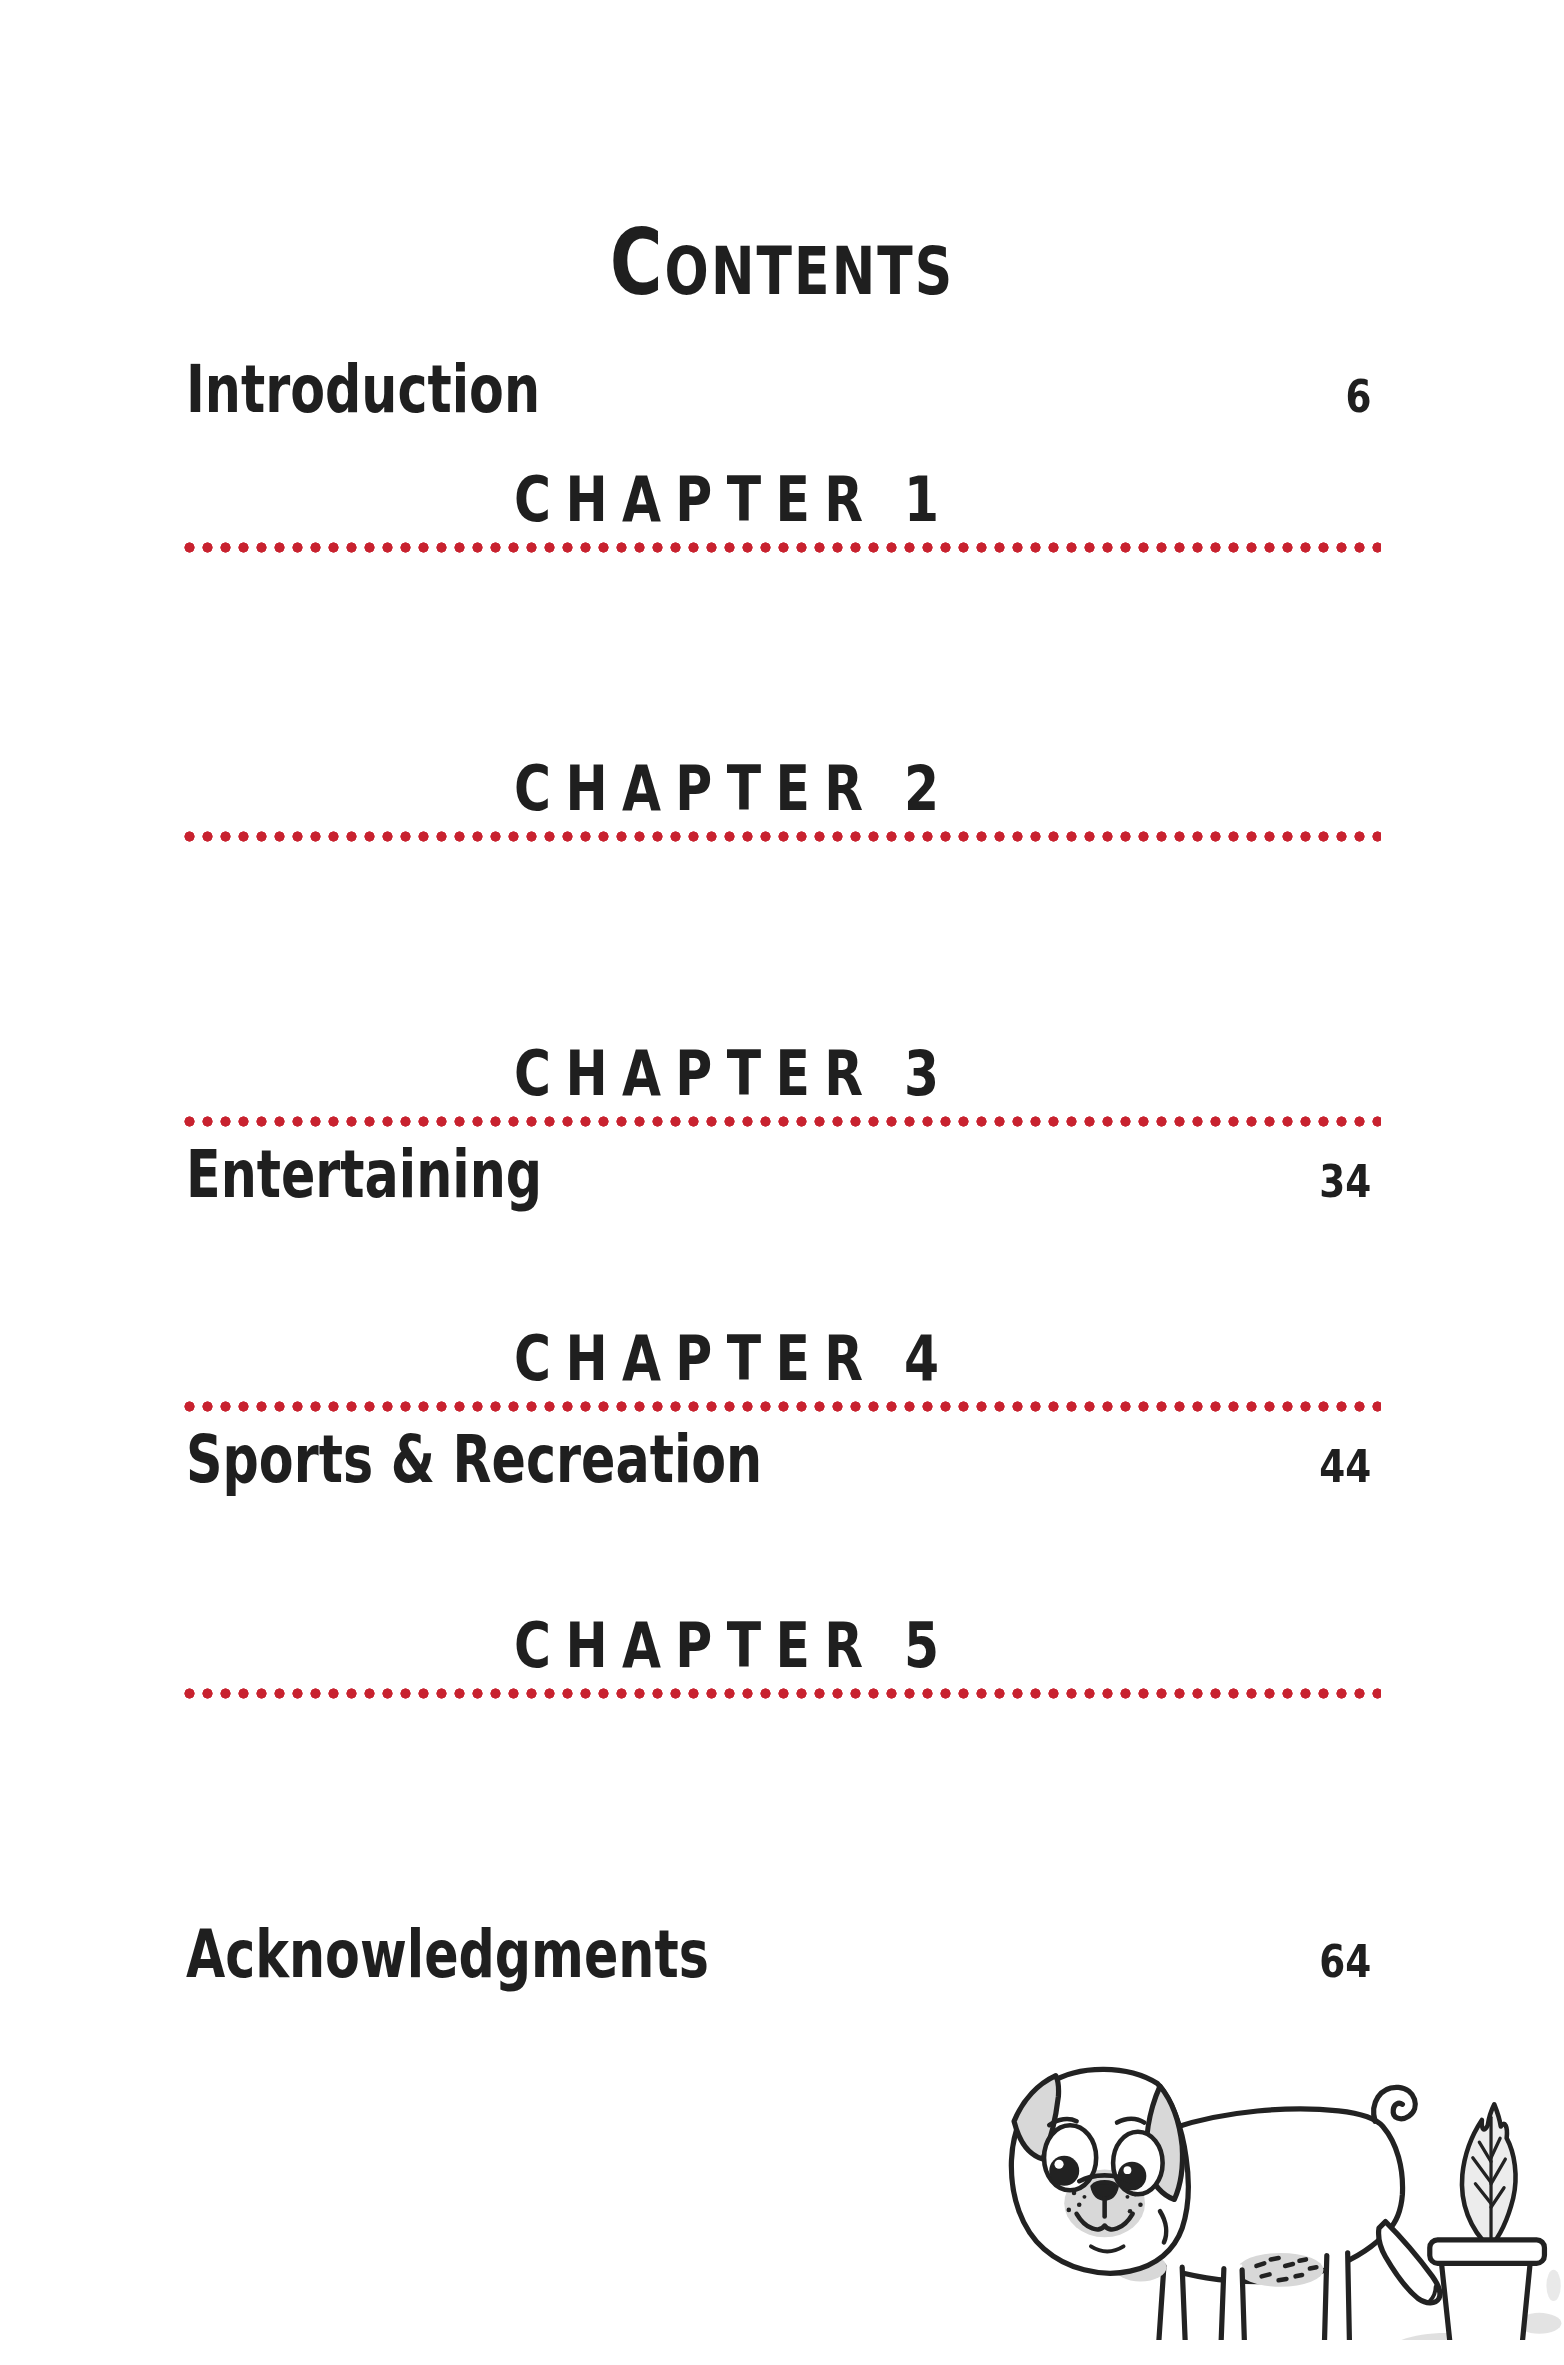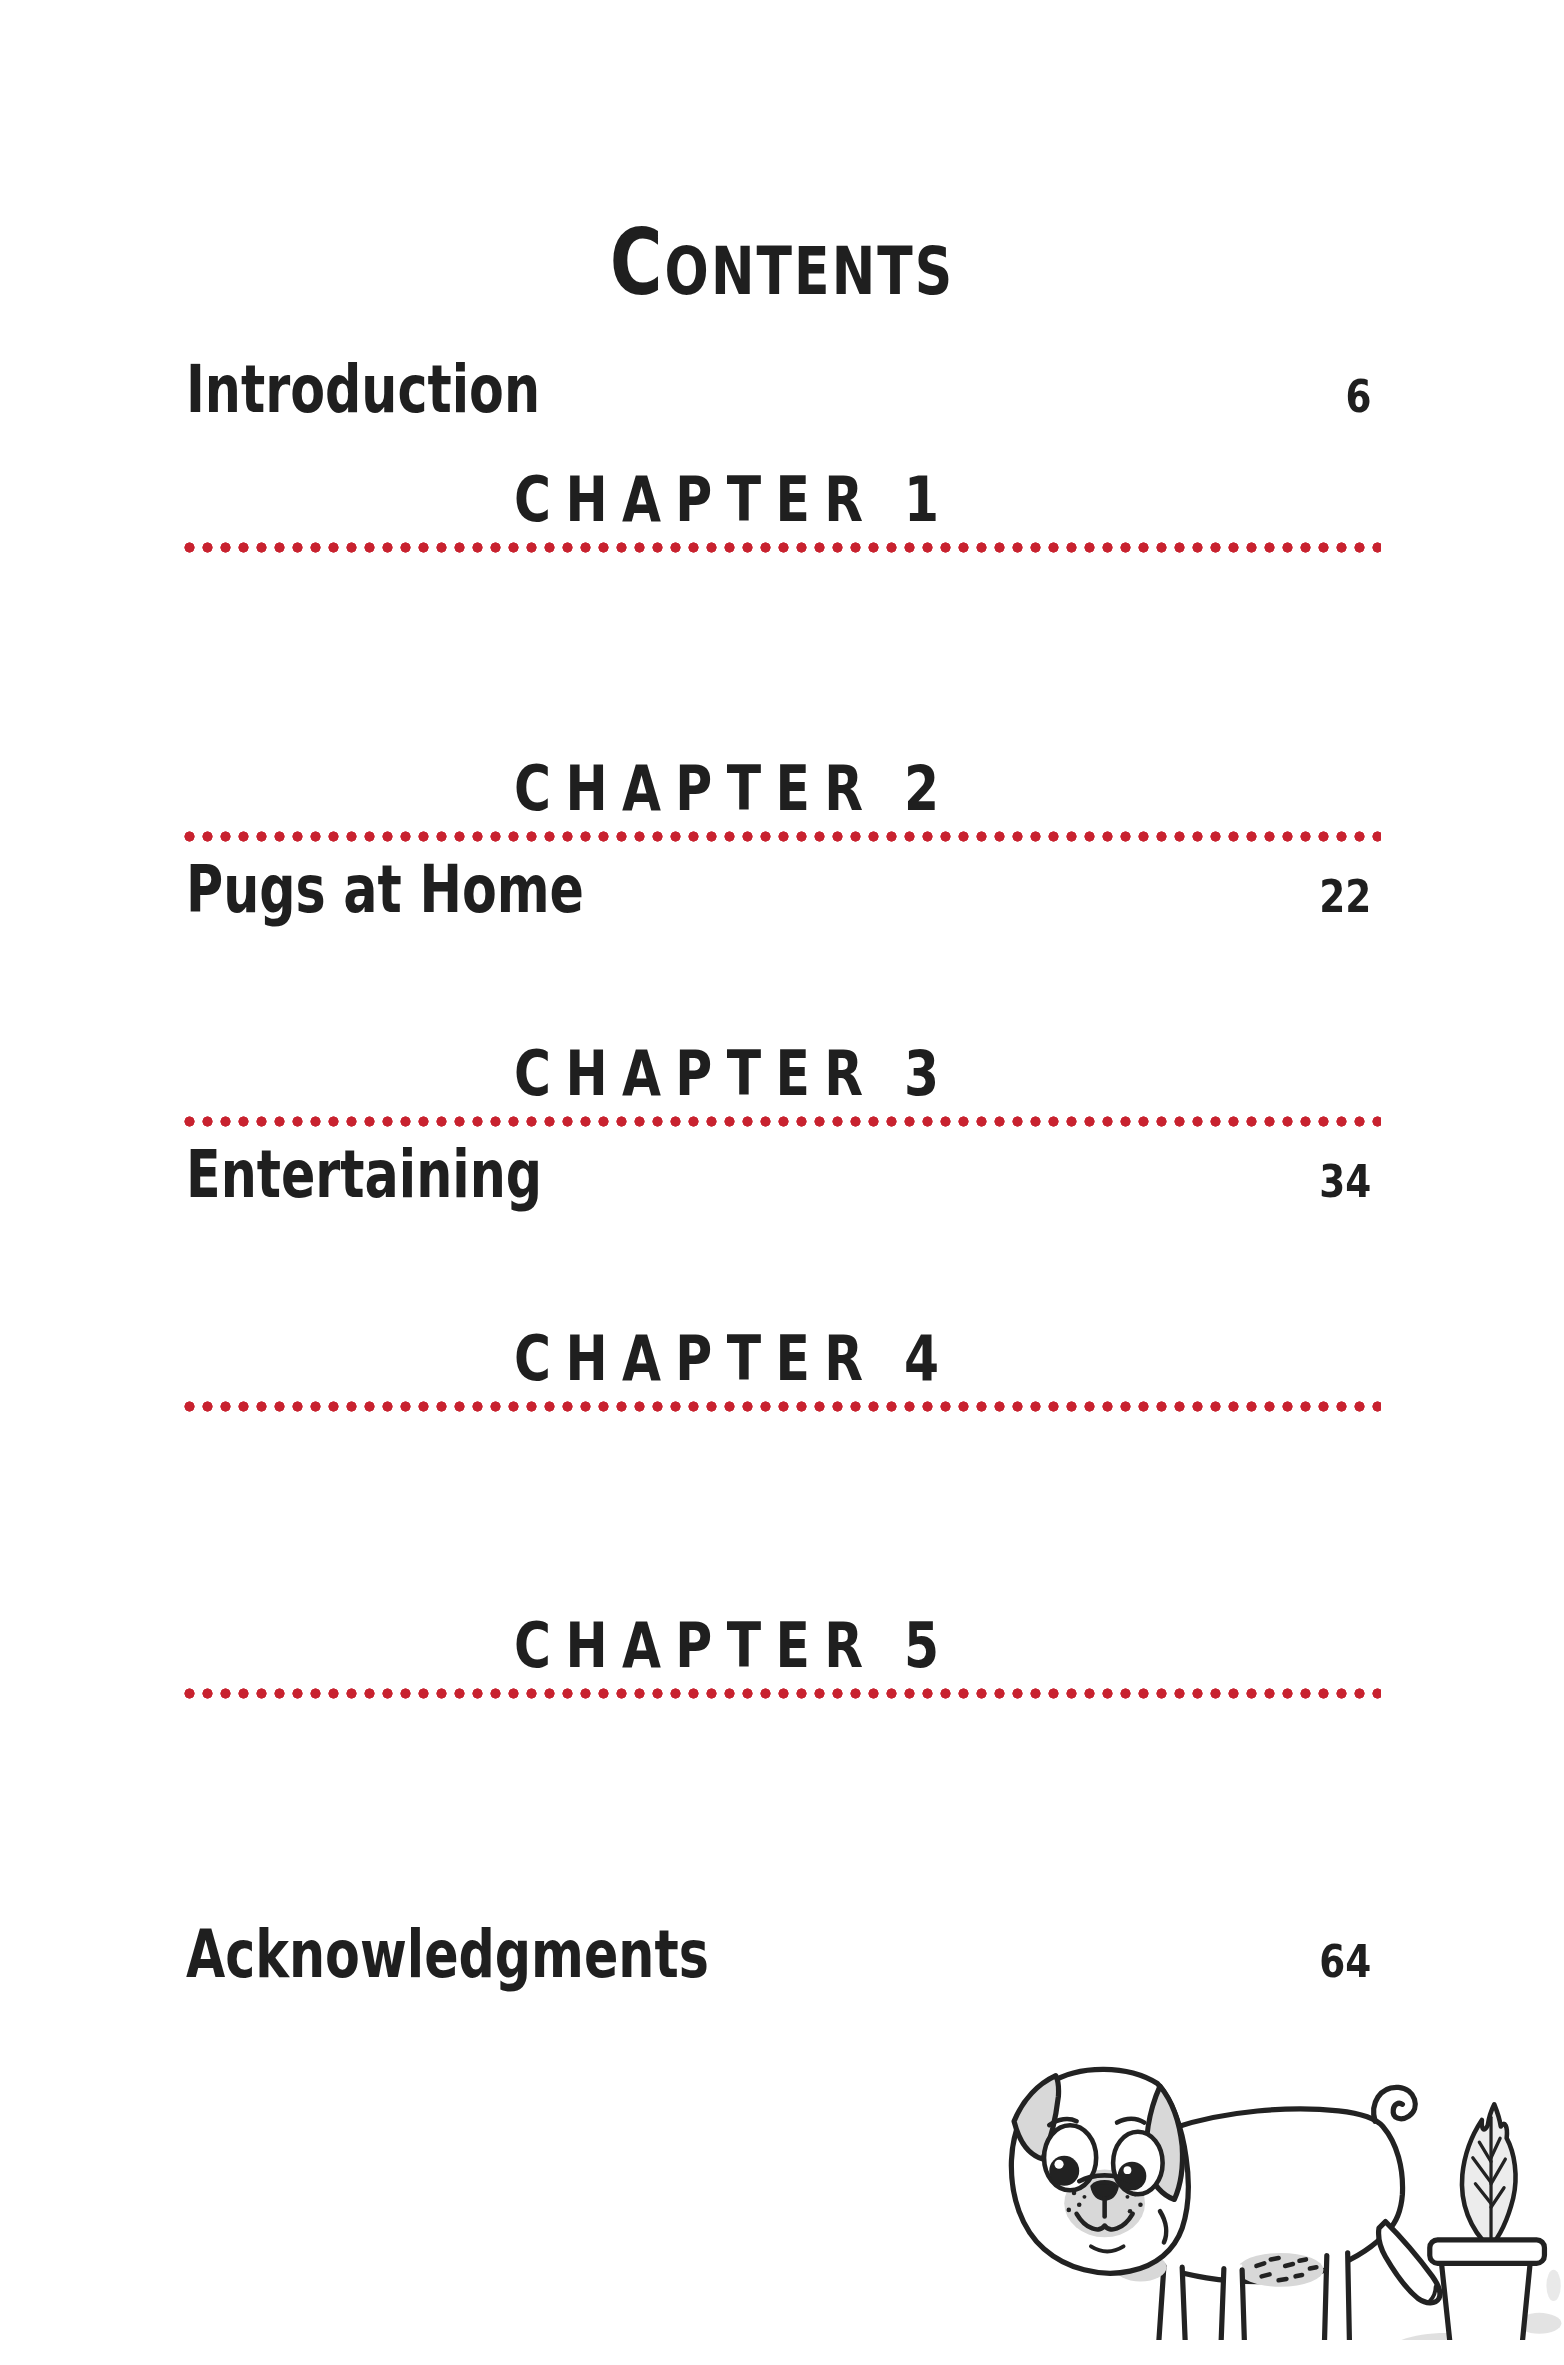--- a/index.html
+++ b/index.html
@@ -83,44 +83,44 @@
     </div>
     <div class="dots"></div>
   </div>
 
   <div class="chapter ch-2">
     <div class="ch-head">
       <span class="ch-label">CHAPTER</span>
       <span class="ch-num">2</span>
     </div>
     <div class="dots"></div>
-    <div class="row">
-      <span class="entry">Pugs at Home</span>
-      <span class="pagenum">22</span>
-    </div>
   </div>
 
   <div class="chapter ch-3">
     <div class="ch-head">
       <span class="ch-label">CHAPTER</span>
       <span class="ch-num">3</span>
     </div>
     <div class="dots"></div>
     <div class="row">
       <span class="entry">Entertaining</span>
       <span class="pagenum">34</span>
     </div>
   </div>
 
   <div class="chapter ch-4">
     <div class="ch-head">
       <span class="ch-label">CHAPTER</span>
       <span class="ch-num">4</span>
     </div>
     <div class="dots"></div>
+    <div class="row">
+      <span class="entry">Sports &amp; Recreation</span>
+      <span class="pagenum">44</span>
+    </div>
   </div>
 
   <div class="chapter ch-5">
     <div class="ch-head">
       <span class="ch-label">CHAPTER</span>
       <span class="ch-num">5</span>
     </div>
     <div class="dots"></div>
   </div>
 

